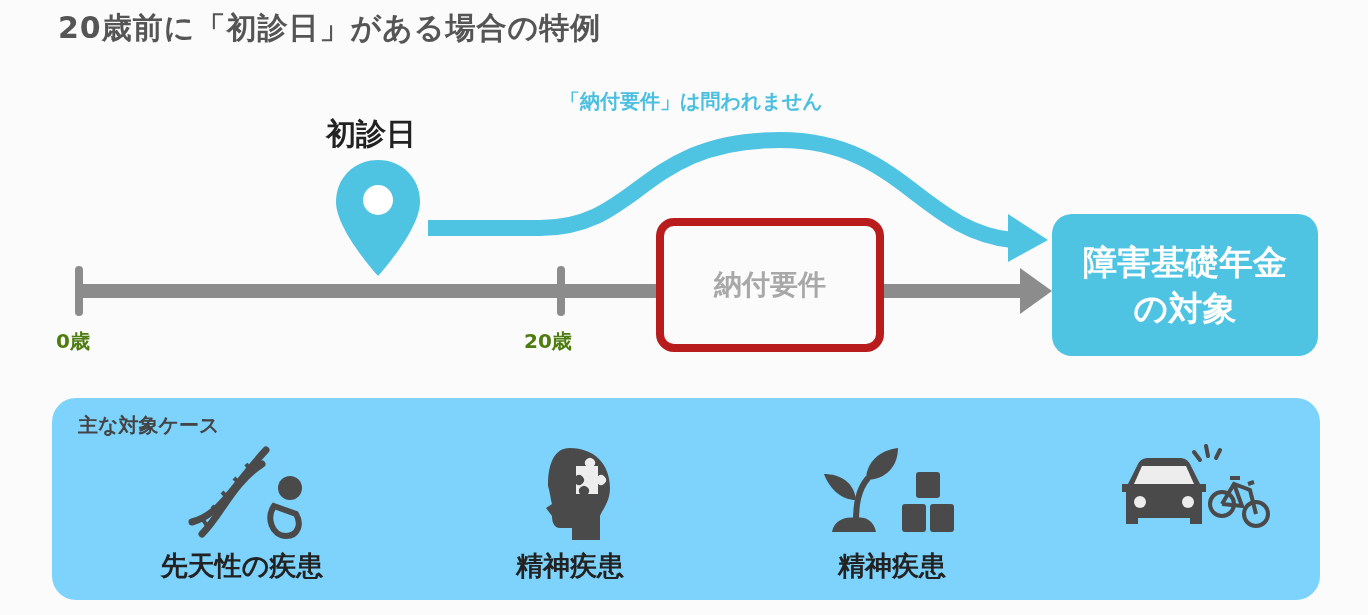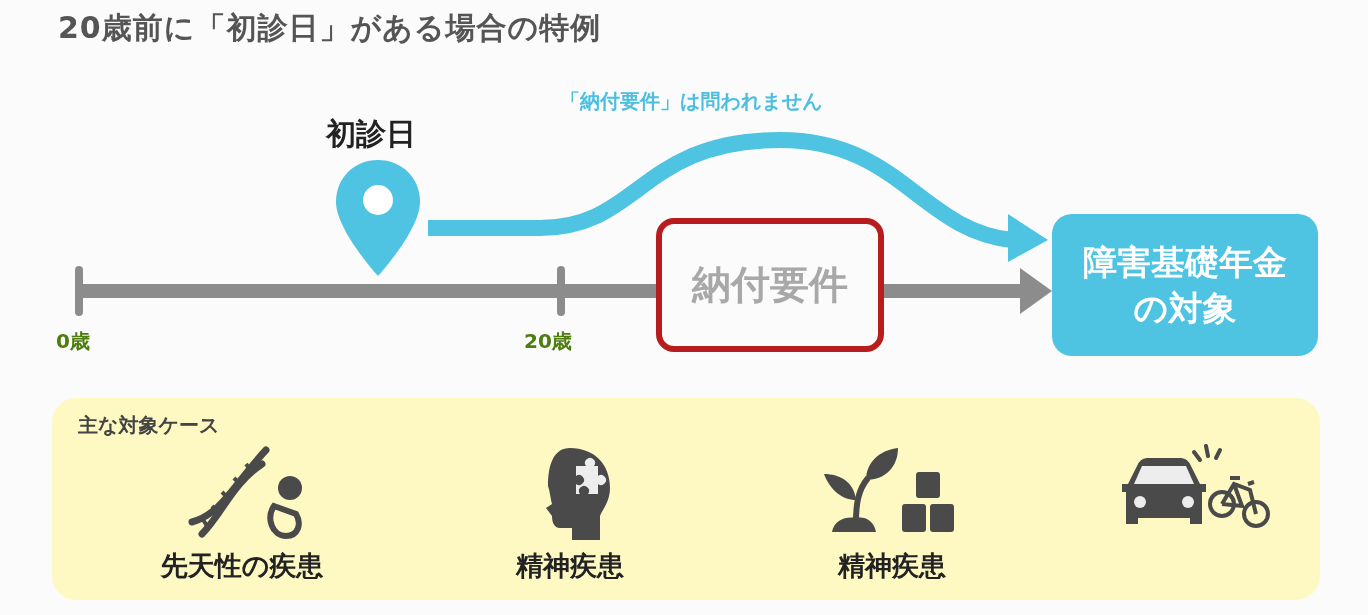--- a/index.html
+++ b/index.html
@@ -3,27 +3,27 @@
 <meta charset="utf-8">
 <style>
   html, body { margin:0; padding:0; }
   body { width:1368px; height:615px; background:#fbfbfb; position:relative; overflow:hidden;
          font-family:"DejaVu Sans", "Liberation Sans", sans-serif; }
   .abs { position:absolute; }
   .title { left:58px; top:8px; font-size:30px; font-weight:bold; color:#555; letter-spacing:1px; }
   .first-label { left:326px; top:114px; font-size:30px; font-weight:bold; color:#222; }
   .curve-label { left:560px; top:88px; font-size:20px; font-weight:bold; color:#4bbfdf; }
   .tick-label { font-size:20px; font-weight:bold; color:#4d7c0f; }
-  .req-box { left:656px; top:218px; width:228px; height:134px; border:6px solid #b91c1c; border-radius:18px;
+  .req-box { left:656px; top:218px; width:228px; height:134px; border:8px solid #b91c1c; border-radius:18px;
              background:#fbfbfb; box-sizing:border-box; display:flex; align-items:center; justify-content:center;
-             font-size:39px; font-weight:bold; color:#a8a8a8; }
+             font-size:28px; font-weight:bold; color:#a8a8a8; }
   .target-box { left:1052px; top:214px; width:266px; height:142px; background:#4ec3e2; border-radius:20px;
                 display:flex; flex-direction:column; align-items:center; justify-content:center;
                 color:#fff; font-size:34px; font-weight:bold; line-height:46px; }
-  .cases { left:52px; top:398px; width:1268px; height:202px; background:#fef9c3; border-radius:24px; }
+  .cases { left:52px; top:398px; width:1268px; height:202px; background:#7dd3fc; border-radius:24px; }
   .cases-title { left:26px; top:14px; font-size:20px; font-weight:bold; color:#444; }
   .case { position:absolute; top:46px; width:240px; display:flex; flex-direction:column; align-items:center; }
   .case-icon { width:160px; height:96px; }
   .case-label { margin-top:8px; font-size:27px; font-weight:bold; color:#222; }
 </style>
 </head>
 <body>
 
 <div class="abs title">20歳前に「初診日」がある場合の特例</div>
 

